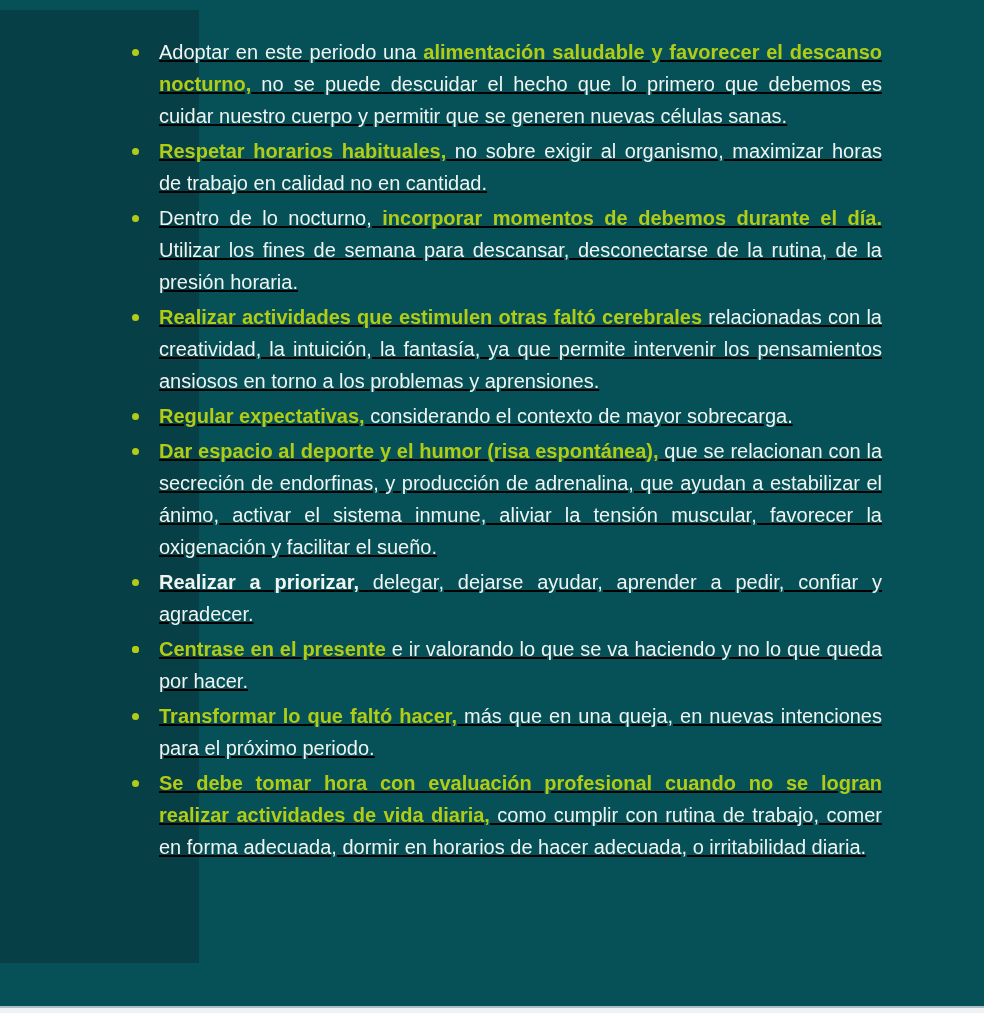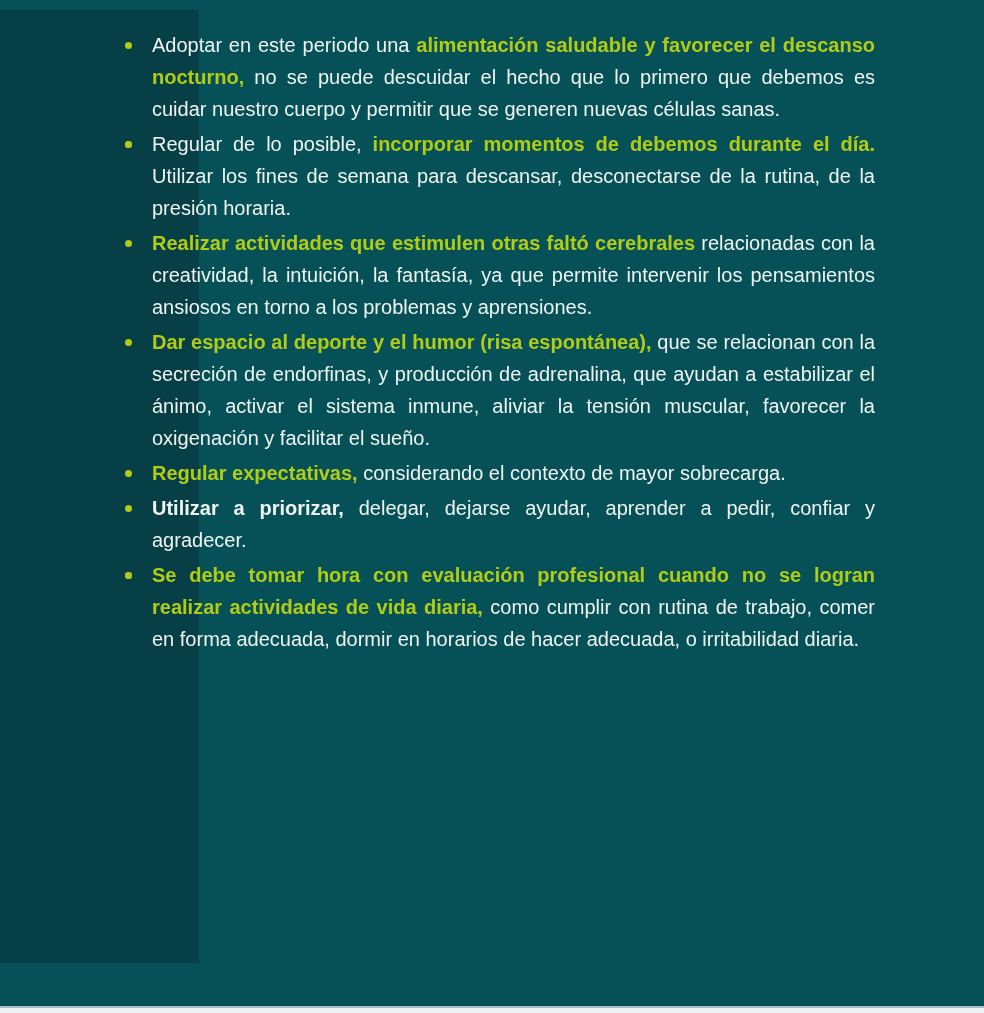--- a/index.html
+++ b/index.html
@@ -31,23 +31,24 @@
     background: var(--accent);
   }
   .page-edge {
     position: absolute; left: 0; top: 1008px;
     width: 984px; height: 5px;
     background: var(--page-edge);
   }
   ul.bullet-list {
     position: absolute; left: 118px; top: 24px;
     width: 752px;
-    margin: 5px; padding: 0;
+    margin: 12px; padding: 0;
     list-style: none;
     z-index: 2;
+    text-decoration: underline;
   }
   ul.bullet-list li {
     position: relative;
     padding-left: 29px;
     margin: 0 0 3px 0;
     color: var(--text);
     font-size: 20px;
     line-height: 32px;
     text-align: justify;
   }
@@ -61,23 +62,25 @@
   .seg-highlight { color: var(--highlight); font-weight: 700; }
   .seg-bold { color: var(--text); font-weight: 700; }
 </style>
 </head>
 <body>
 
 <div class="slide">
   <div class="accent-panel"></div>
   <ul class="bullet-list" id="bullet-list">
       <li><span class="dot"></span><span><span class="seg-normal">Adoptar en este periodo una </span><span class="seg-highlight">alimentación saludable y favorecer el descanso nocturno,</span><span class="seg-normal"> no se puede descuidar el hecho que lo primero que debemos es cuidar nuestro cuerpo y permitir que se generen nuevas células sanas.</span></span></li>
+      <li><span class="dot"></span><span><span class="seg-highlight">Respetar horarios habituales,</span><span class="seg-normal"> no sobre exigir al organismo, maximizar horas de trabajo en calidad no en cantidad.</span></span></li>
+      <li><span class="dot"></span><span><span class="seg-normal">Dentro de lo nocturno, </span><span class="seg-highlight">incorporar momentos de debemos durante el día.</span><span class="seg-normal"> Utilizar los fines de semana para descansar, desconectarse de la rutina, de la presión horaria.</span></span></li>
+      <li><span class="dot"></span><span><span class="seg-highlight">Realizar actividades que estimulen otras faltó cerebrales</span><span class="seg-normal"> relacionadas con la creatividad, la intuición, la fantasía, ya que permite intervenir los pensamientos ansiosos en torno a los problemas y aprensiones.</span></span></li>
+      <li><span class="dot"></span><span><span class="seg-highlight">Regular expectativas,</span><span class="seg-normal"> considerando el contexto de mayor sobrecarga.</span></span></li>
+      <li><span class="dot"></span><span><span class="seg-highlight">Dar espacio al deporte y el humor (risa espontánea),</span><span class="seg-normal"> que se relacionan con la secreción de endorfinas, y producción de adrenalina, que ayudan a estabilizar el ánimo, activar el sistema inmune, aliviar la tensión muscular, favorecer la oxigenación y facilitar el sueño.</span></span></li>
+      <li><span class="dot"></span><span><span class="seg-bold">Realizar a priorizar,</span><span class="seg-normal"> delegar, dejarse ayudar, aprender a pedir, confiar y agradecer.</span></span></li>
       <li><span class="dot"></span></li>
-      <li><span class="dot"></span><span><span class="seg-normal">Regular de lo posible, </span><span class="seg-highlight">incorporar momentos de debemos durante el día.</span><span class="seg-normal"> Utilizar los fines de semana para descansar, desconectarse de la rutina, de la presión horaria.</span></span></li>
-      <li><span class="dot"></span><span><span class="seg-highlight">Realizar actividades que estimulen otras faltó cerebrales</span><span class="seg-normal"> relacionadas con la creatividad, la intuición, la fantasía, ya que permite intervenir los pensamientos ansiosos en torno a los problemas y aprensiones.</span></span></li>
-      <li><span class="dot"></span><span><span class="seg-highlight">Dar espacio al deporte y el humor (risa espontánea),</span><span class="seg-normal"> que se relacionan con la secreción de endorfinas, y producción de adrenalina, que ayudan a estabilizar el ánimo, activar el sistema inmune, aliviar la tensión muscular, favorecer la oxigenación y facilitar el sueño.</span></span></li>
-      <li><span class="dot"></span><span><span class="seg-highlight">Regular expectativas,</span><span class="seg-normal"> considerando el contexto de mayor sobrecarga.</span></span></li>
-      <li><span class="dot"></span><span><span class="seg-bold">Utilizar a priorizar,</span><span class="seg-normal"> delegar, dejarse ayudar, aprender a pedir, confiar y agradecer.</span></span></li>
-      <li><span class="dot"></span></li>
+      <li><span class="dot"></span><span><span class="seg-highlight">Centrase en el presente</span><span class="seg-normal"> e ir valorando lo que se va haciendo y no lo que queda por hacer.</span></span></li>
+      <li><span class="dot"></span><span><span class="seg-highlight">Transformar lo que faltó hacer,</span><span class="seg-normal"> más que en una queja, en nuevas intenciones para el próximo periodo.</span></span></li>
       <li><span class="dot"></span><span><span class="seg-highlight">Se debe tomar hora con evaluación profesional cuando no se logran realizar actividades de vida diaria,</span><span class="seg-normal"> como cumplir con rutina de trabajo, comer en forma adecuada, dormir en horarios de hacer adecuada, o irritabilidad diaria.</span></span></li>
     </ul>
 </div>
 <div class="page-edge"></div>
 
 </body></html>

